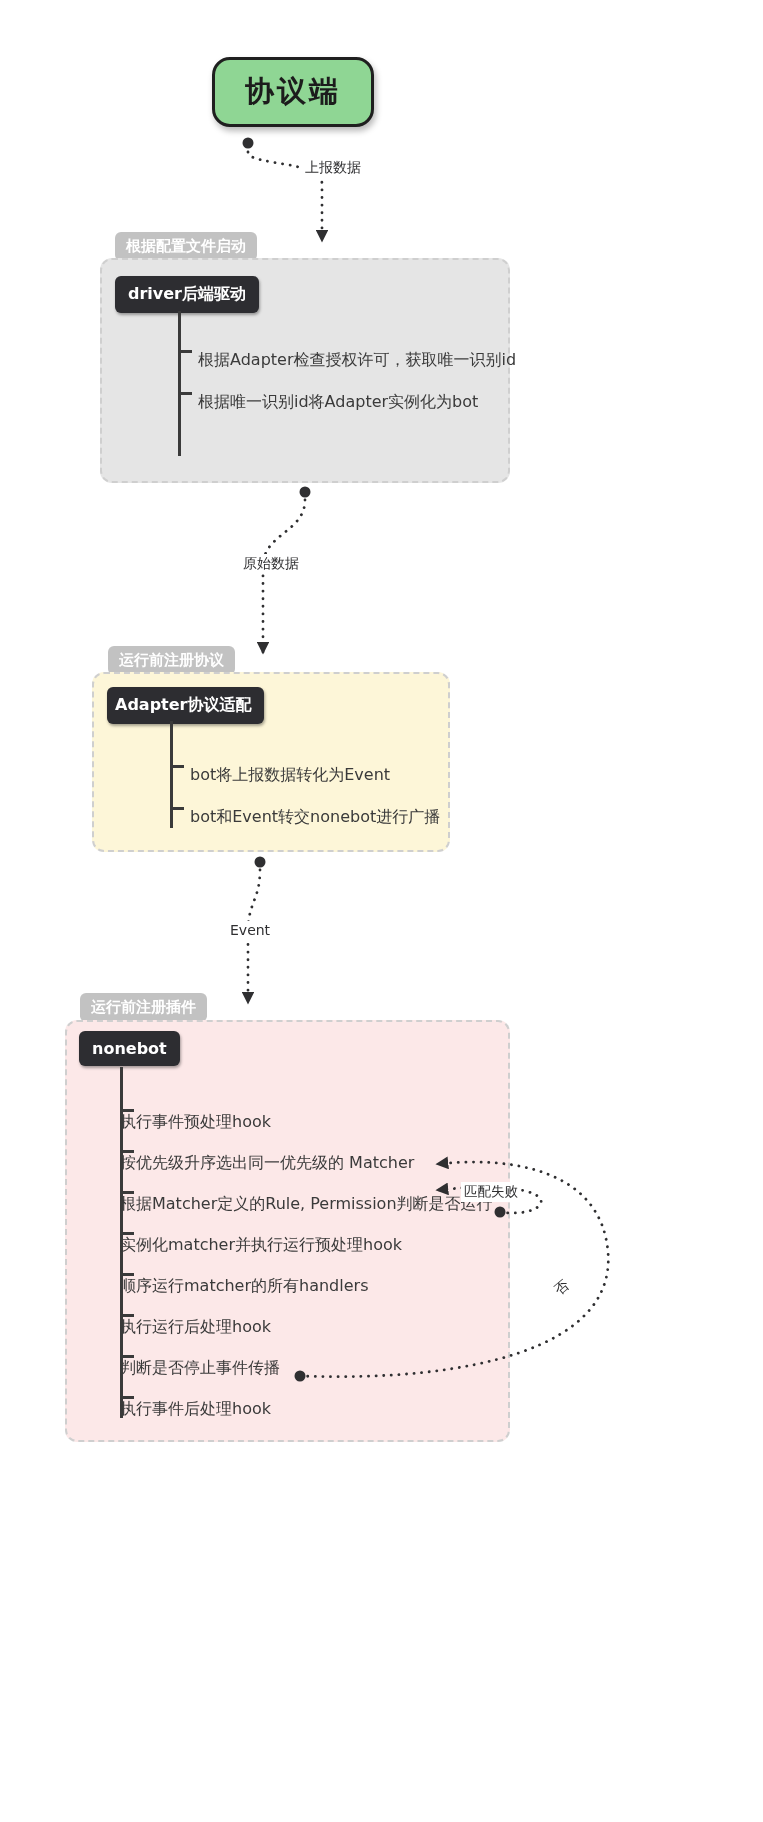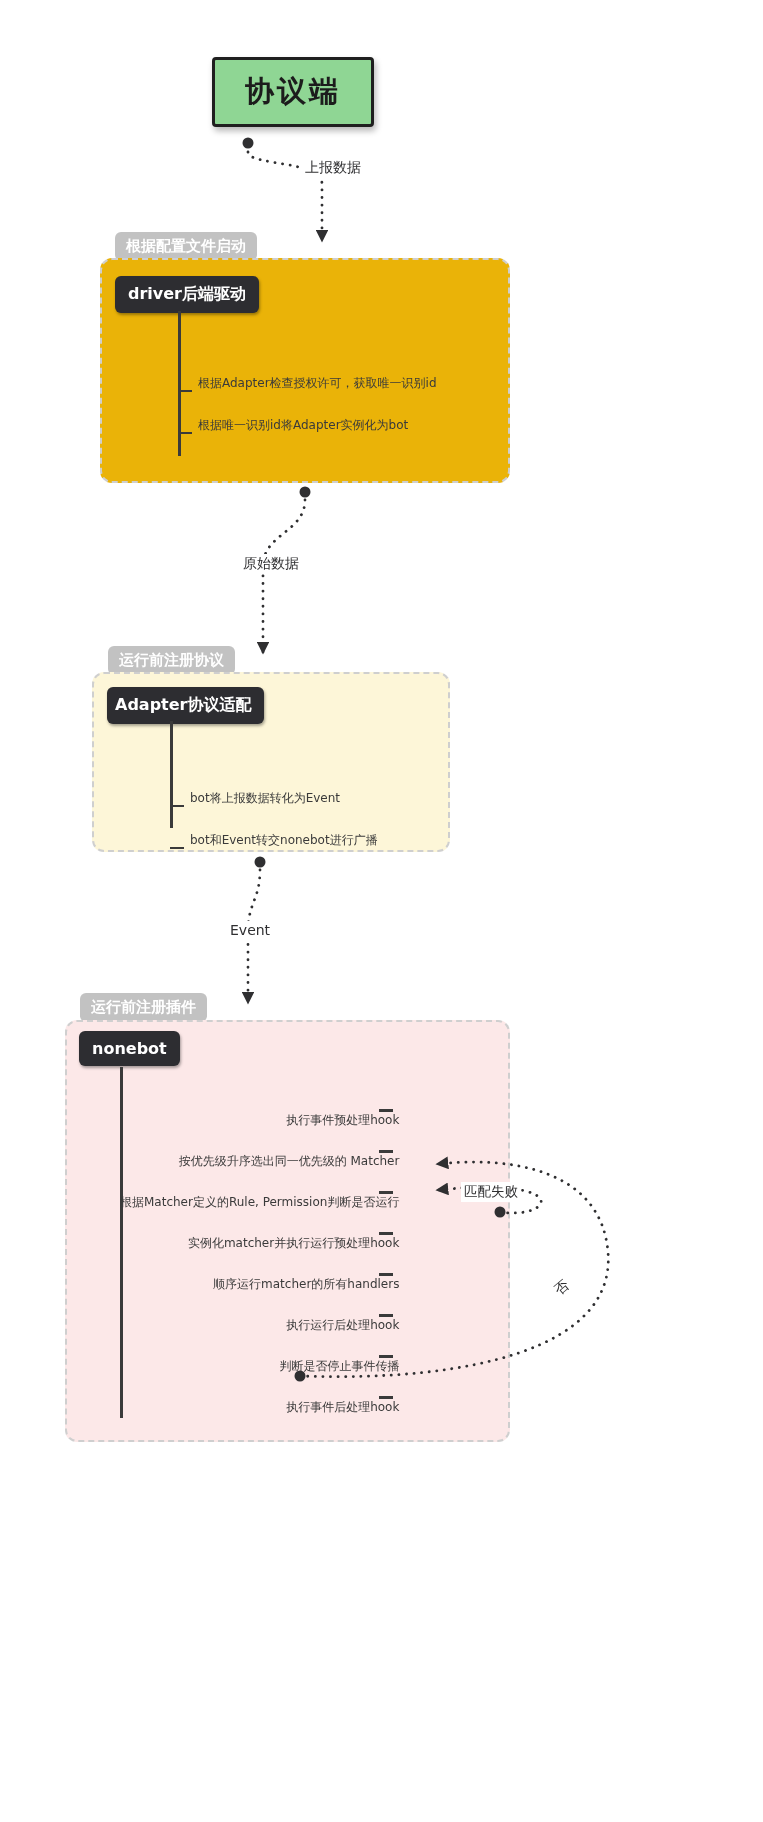--- a/index.html
+++ b/index.html
@@ -3,56 +3,56 @@
 <meta charset="utf-8">
 <style>
   html,body{margin:0;padding:0;background:#ffffff;}
   .canvas{
     position:relative;width:763px;height:1822px;background:#ffffff;
     font-family:"DejaVu Sans","Liberation Sans",sans-serif;color:#2f2f31;overflow:hidden;
   }
   
   .root-node{
     position:absolute;left:212px;top:57px;width:162px;height:70px;
-    background:#8fd694;border:3.5px solid #1f1f1f;border-radius:4px;
+    background:#8fd694;border:3.5px solid #1f1f1f;border-radius:18px;
     display:flex;align-items:center;justify-content:center;
     font-size:29px;font-weight:700;letter-spacing:3px;color:#1c1c1c;
     box-shadow:2px 4px 6px rgba(0,0,0,.28);box-sizing:border-box;
   }
   
   .tab{
     position:absolute;background:#c2c2c2;color:#ffffff;font-weight:700;
     font-size:15px;line-height:19px;padding:5px 11px;border-radius:6px;white-space:nowrap;
   }
   .tab-1{left:115px;top:232px;}
   .tab-2{left:108px;top:646px;}
   .tab-3{left:80px;top:993px;}
   
   .group{position:absolute;border:2px dashed #cfcfcf;border-radius:12px;box-sizing:border-box;}
-  .group-teal{left:100px;top:258px;width:410px;height:225px;background:#eab308;}
+  .group-teal{left:100px;top:258px;width:410px;height:225px;background:#e5e5e5;}
   .group-yellow{left:92px;top:672px;width:358px;height:180px;background:#fdf6d8;}
   .group-pink{left:65px;top:1020px;width:445px;height:422px;background:#fce8e8;}
   
   .badge{
     position:absolute;background:#2d2d31;color:#ffffff;font-weight:700;font-size:16px;
     padding:8px 13px;border-radius:6px;white-space:nowrap;box-shadow:1px 2px 3px rgba(0,0,0,.35);
   }
   .badge-1{left:13px;top:16px;}
   .badge-2{left:13px;top:13px;padding-left:8px;}
   .badge-3{left:12px;top:9px;}
   
   .trunk{position:absolute;width:2.5px;background:#3a3a3a;}
   .trunk-1{left:76px;top:51px;height:145px;}
   .trunk-2{left:76px;top:47px;height:107px;}
   .trunk-3{left:53px;top:45px;height:351px;}
   .tree{position:absolute;}
   .tree-1{left:76px;top:90px;}
   .tree-2{left:76px;top:91px;}
   .tree-3{left:53px;top:87px;}
-  .tree-item{display:flex;align-items:flex-end;height:42px;font-size:12px;color:#3a3a3a;white-space:nowrap;}
+  .tree-item{display:flex;align-items:flex-start;height:42px;font-size:16px;color:#3a3a3a;white-space:nowrap;}
   .tree-3 .tree-item{height:41px;flex-direction:column;}
   .tick{width:14px;height:2.5px;background:#3a3a3a;margin-right:6px;flex:none;}
   
   .overlay{position:absolute;left:0;top:0;pointer-events:none;}
   
   .edge-label{position:absolute;background:#ffffff;padding:1px 3px;font-size:14px;color:#2f2f31;white-space:nowrap;}
   .lbl-report{left:302px;top:158px;}
   .lbl-raw{left:240px;top:554px;}
   .lbl-event{left:227px;top:921px;}
   .lbl-matchfail{left:461px;top:1182px;font-size:13.5px;}

